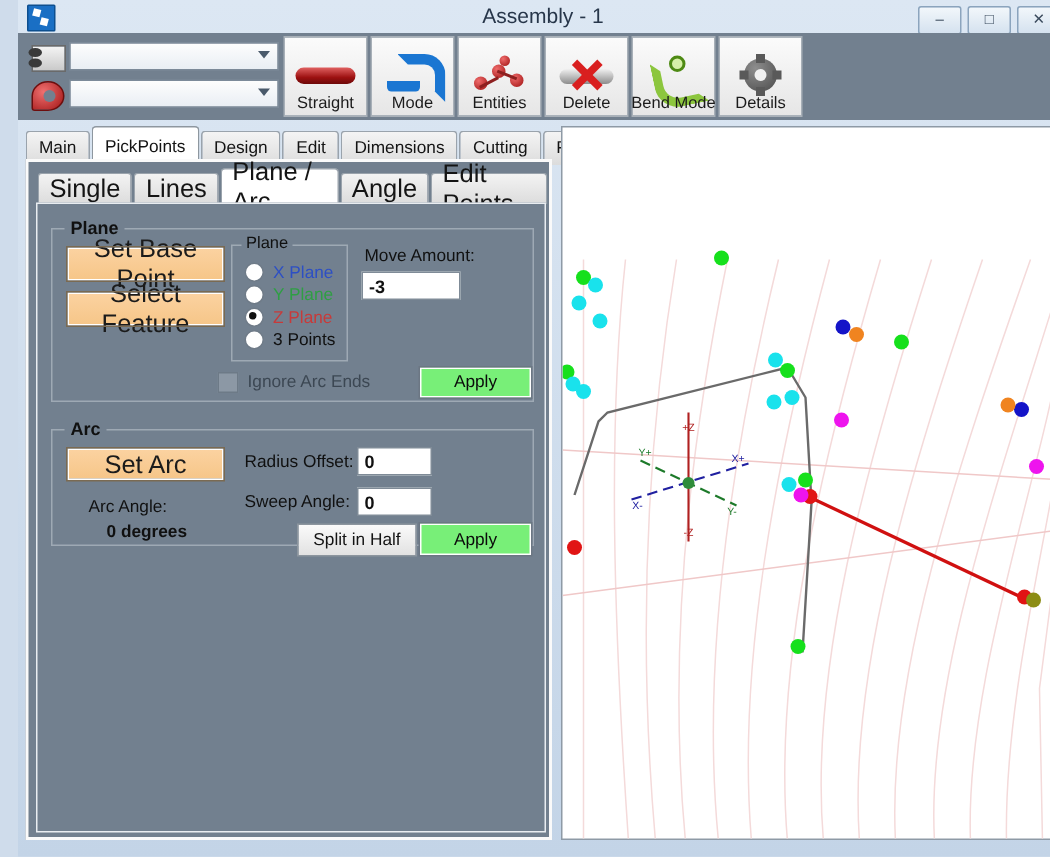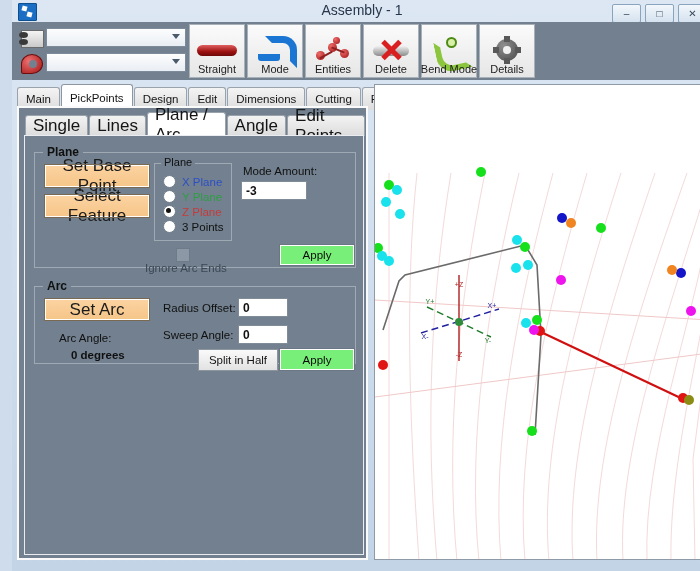--- a/index.html
+++ b/index.html
@@ -216,21 +216,21 @@
     content:"";position:absolute;left:2px;top:2px;width:5px;height:5px;
     border-radius:50%;background:#111;
   }
   .rlbl{font-size:11.5px;}
   .lbl{position:absolute;font-size:11.5px;color:#101010;}
   .txtin{
     position:absolute;background:#fff;border:1px solid #7f8b97;
     font-size:12px;font-weight:bold;color:#111;
     display:flex;align-items:center;padding-left:4px;box-sizing:border-box;
   }
-  .chk-row{position:absolute;display:flex;align-items:center;flex-direction:column;}
+  .chk-row{position:absolute;display:flex;align-items:center;}
   .chk{
     width:12px;height:12px;background:#8c98a5;border:1px solid #6d7a87;
     margin-right:6px;flex:none;
   }
   
   .viewport{
     position:absolute;left:362px;top:84px;width:334px;height:476px;
     background:#fff;border:1px solid #8e9aa6;box-sizing:border-box;overflow:hidden;
   }
 </style>
@@ -371,21 +371,21 @@
               <div class="radio sel"></div>
               <div class="rlbl" style="color:#c73a3a;">Z Plane</div>
             </div>
             <div class="radio-row">
               <div class="radio"></div>
               <div class="rlbl" style="color:#101010;">3 Points</div>
             </div>
           </div>
         </div>
 
-        <div class="lbl" style="left:208px;top:12px;">Mode Amount:</div>
+        <div class="lbl" style="left:208px;top:12px;">Move Amount:</div>
         <div class="txtin" style="left:206px;top:28px;width:66px;height:19px;">-3</div>
 
         <div class="chk-row" style="left:110px;top:95px;">
           <div class="chk"></div>
           <div class="lbl" style="position:static;color:#3c4753;">Ignore Arc Ends</div>
         </div>
 
         <div class="gbtn" style="left:245px;top:92px;width:72px;height:18px;">Apply</div>
       </div>
 

